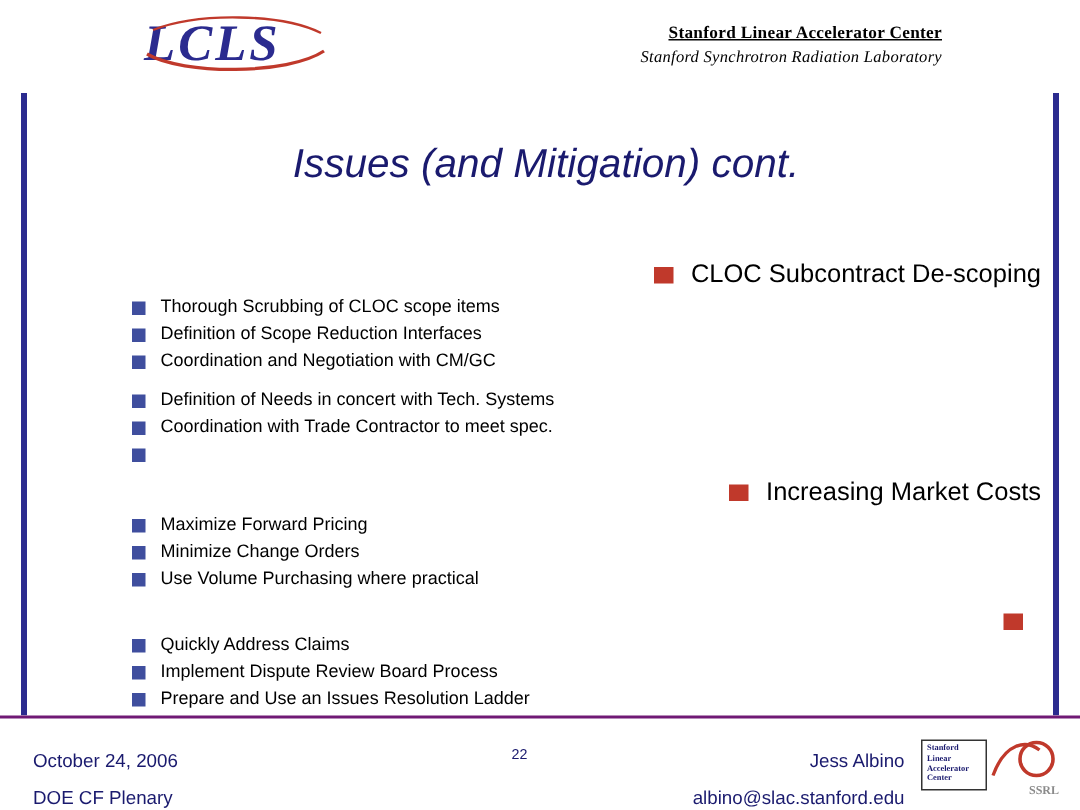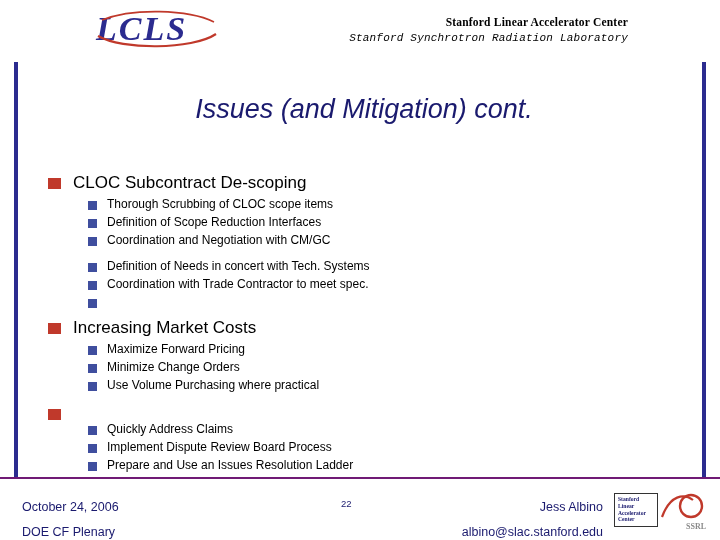--- a/index.html
+++ b/index.html
@@ -42,23 +42,24 @@
     top: 14px;
     text-align: right;
     color: #000000;
     line-height: 1.45;
   }
   .slac-text .l1 {
     font-family: "Liberation Serif", serif;
     font-size: 11.5px;
     font-weight: bold;
     letter-spacing: 0.2px;
+    text-decoration: underline;
   }
   .slac-text .l2 {
-    font-family: Liberation Mono, monospace;
+    font-family: Liberation Serif, serif;
     font-size: 11px;
     font-style: italic;
     letter-spacing: 0.2px;
   }
   
   .body-panel {
     position: absolute;
     left: 14px;
     top: 62px;
     width: 692px;
@@ -84,20 +85,21 @@
   .content {
     position: absolute;
     left: 16px;
     top: 108px;
     width: 660px;
   }
   .l1-item {
     display: flex;
     align-items: flex-start;
     margin-top: 2px;
+    justify-content: flex-end;
   }
   .l1-bullet {
     width: 13px;
     height: 11px;
     background: #c0392b;
     margin-left: 14px;
     margin-right: 12px;
     margin-top: 6px;
     flex: 0 0 auto;
   }

